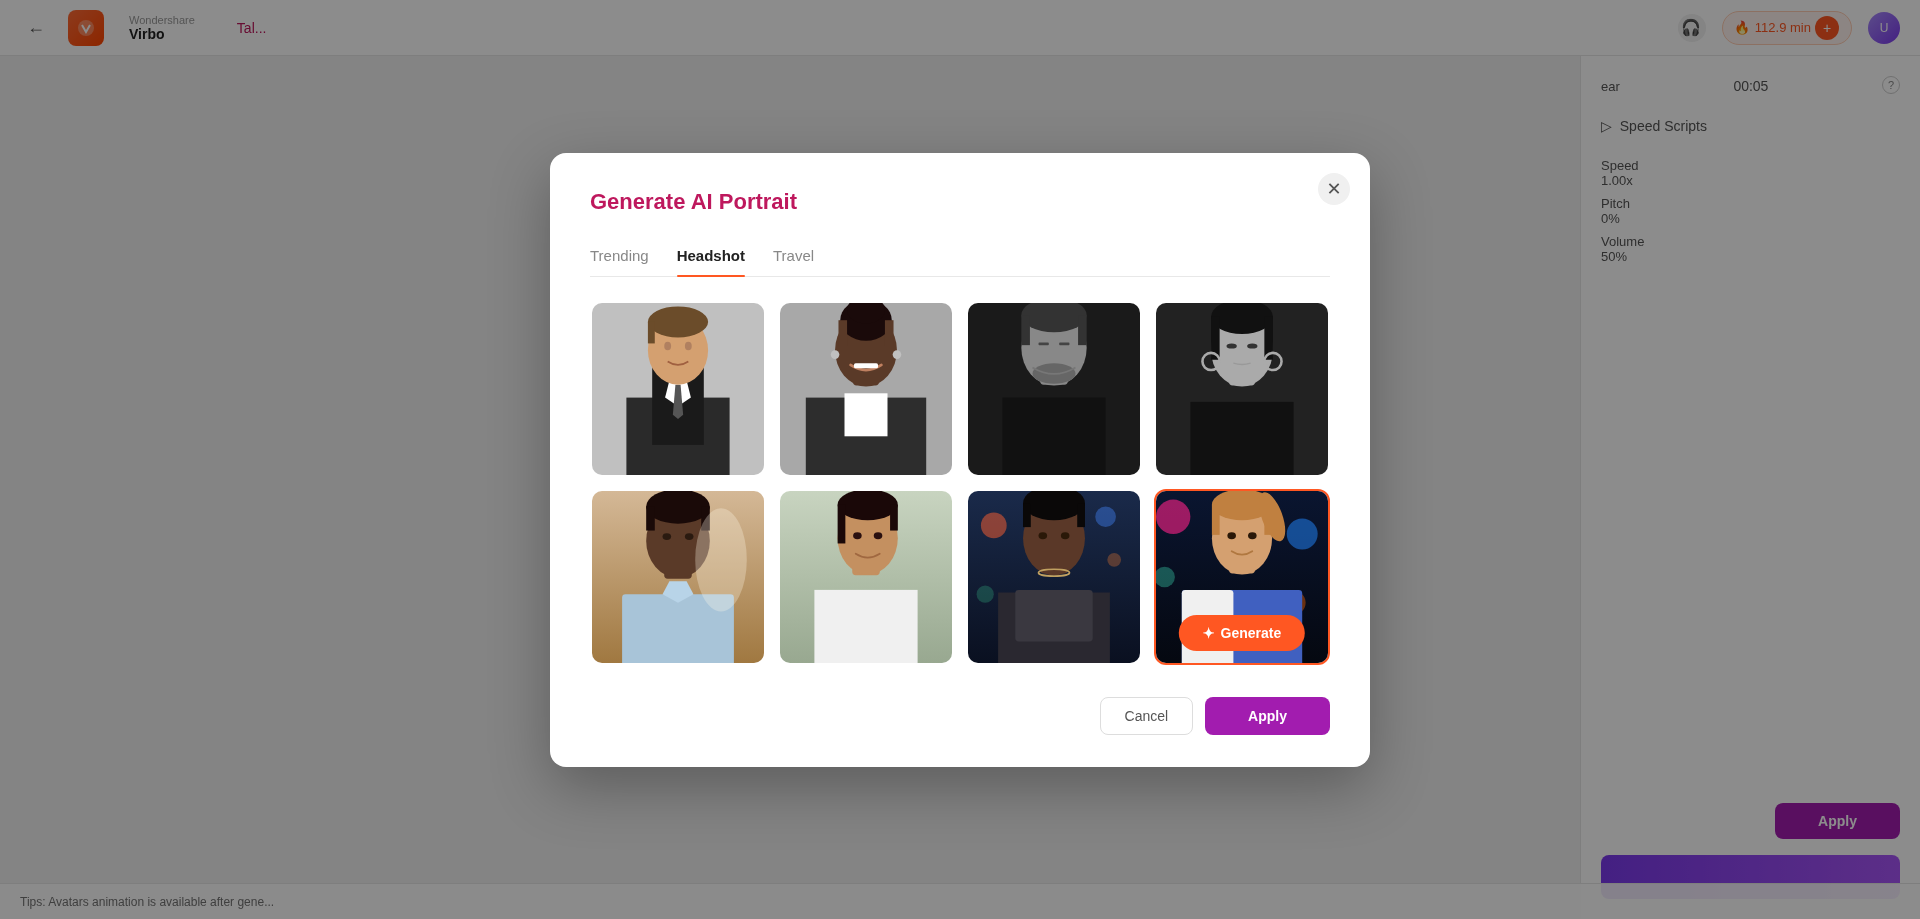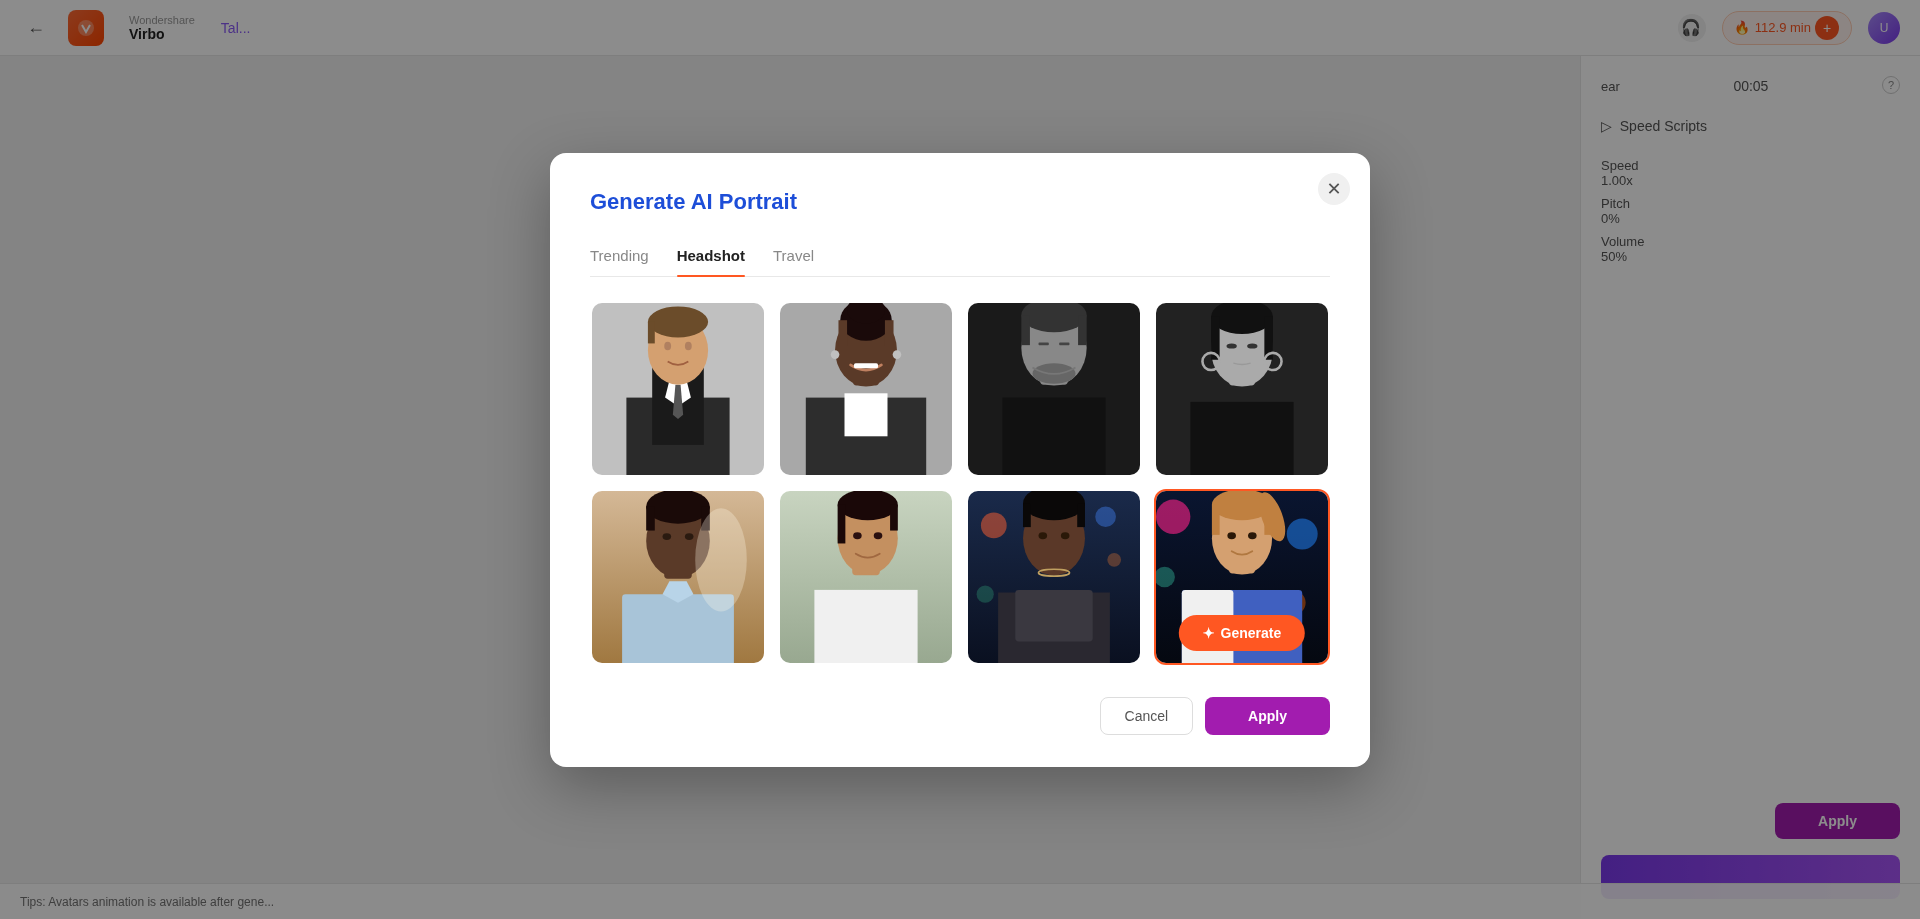--- a/index.html
+++ b/index.html
@@ -48,22 +48,22 @@
     .logo-icon {
       width: 36px; height: 36px;
       background: linear-gradient(135deg, #ff6b35, #ff4500);
       border-radius: 8px;
       display: flex; align-items: center; justify-content: center;
       color: white; font-weight: bold; font-size: 12px;
     }
 
     .tab-name {
       font-size: 14px;
-      color: #8b5cf6;
-      margin-left: 10px;
+      color: #be185d;
+      margin-left: 26px;
     }
 
     .top-bar-right {
       margin-left: auto;
       display: flex; align-items: center; gap: 16px;
     }
 
     .credits-badge {
       background: #fff3ee;
       border: 1px solid #ffcdb3;
@@ -200,21 +200,21 @@
       border: none;
       cursor: pointer;
       display: flex; align-items: center; justify-content: center;
       font-size: 18px;
       color: #555;
     }
 
     .modal-title {
       font-size: 22px;
       font-weight: 700;
-      color: #1d4ed8;
+      color: #be185d;
       margin-bottom: 32px;
     }
 
     
     .modal-tabs {
       display: flex;
       gap: 28px;
       margin-bottom: 24px;
       border-bottom: 1px solid #e8e8e8;
       padding-bottom: 0;

